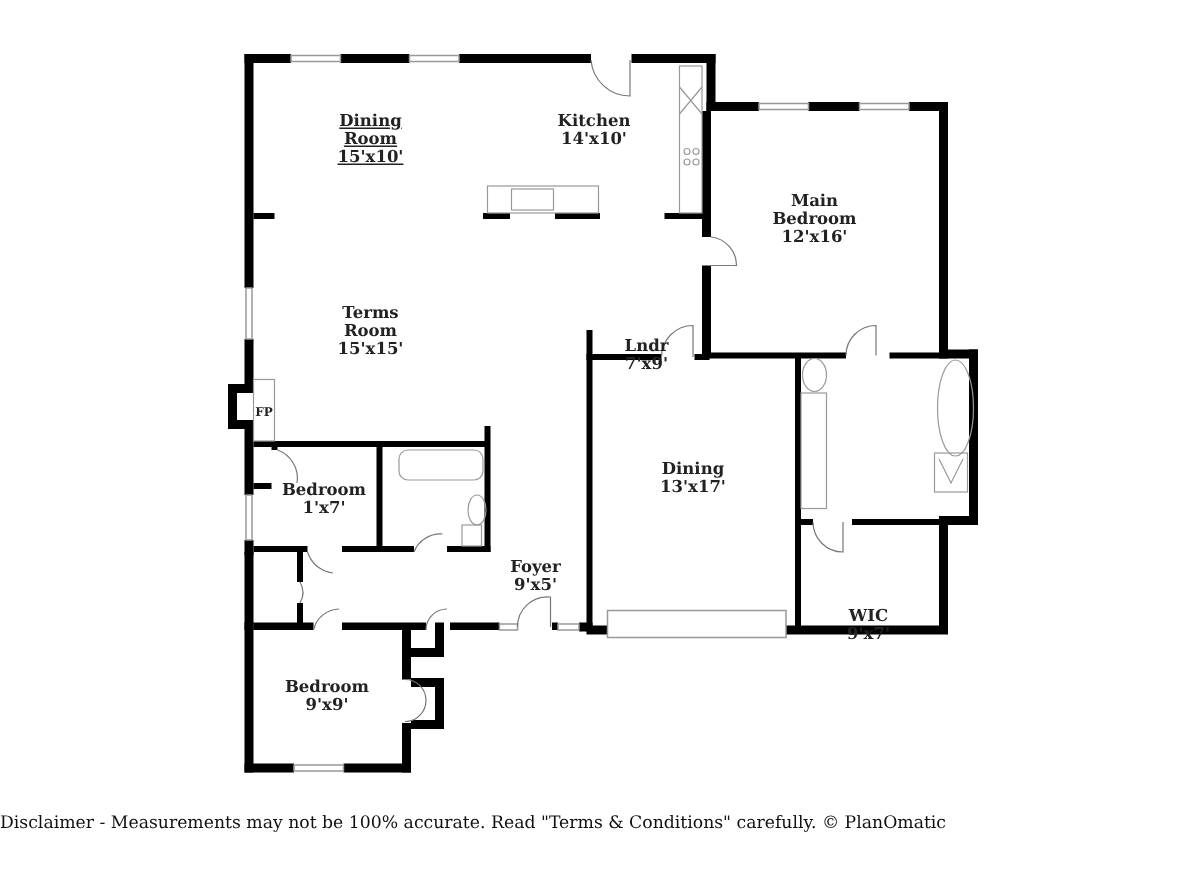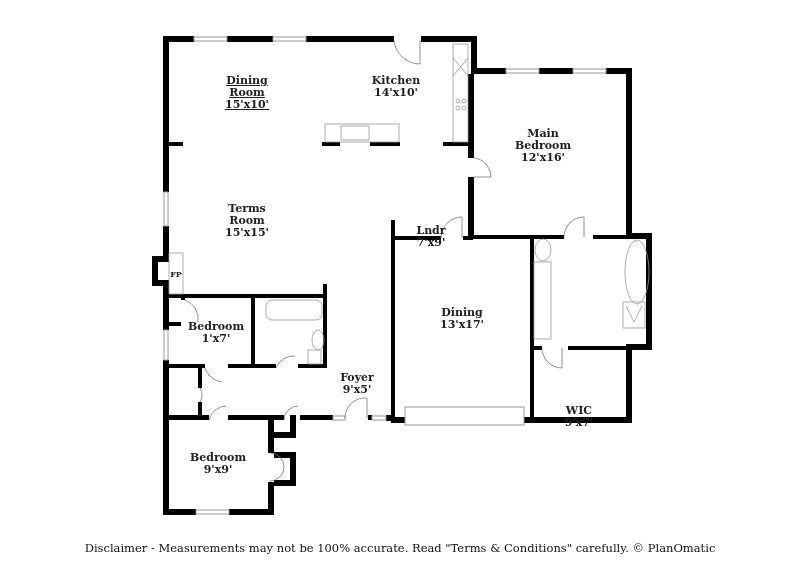--- a/index.html
+++ b/index.html
@@ -1,21 +1,21 @@
 <!DOCTYPE html>
 <html><head>
 <meta charset="utf-8">
 <style>
   html, body { margin:0; padding:0; background:#ffffff; }
   body { width:800px; height:582px; position:relative; overflow:hidden; font-family:"DejaVu Serif", serif; }
   #plan { position:absolute; left:0; top:0; }
   .label { position:absolute; text-align:center; font-family:"DejaVu Serif", serif; font-weight:bold; font-size:11px; line-height:12px; color:#222; transform:translateX(-50%); white-space:nowrap; }
   .label .dim { display:block; }
   .fp { font-size:8px; font-weight:bold; }
-  .disclaimer { position:absolute; left:0; width:800px; top:541px; text-align:center; font-family:"DejaVu Serif", serif; font-size:11.5px; color:#111; }
+  .disclaimer { position:absolute; left:0; width:800px; top:541px; text-align:left; font-family:"DejaVu Serif", serif; font-size:11.5px; color:#111; }
 </style>
 </head>
 <body>
 
 <svg id="plan" width="800" height="582" viewBox="0 0 800 582" xmlns="http://www.w3.org/2000/svg">
   <g fill="#000">
 
     <rect x="163" y="36" width="31" height="6"></rect>
     <rect x="227" y="36" width="46" height="6"></rect>
     <rect x="306" y="36" width="88" height="6"></rect>

